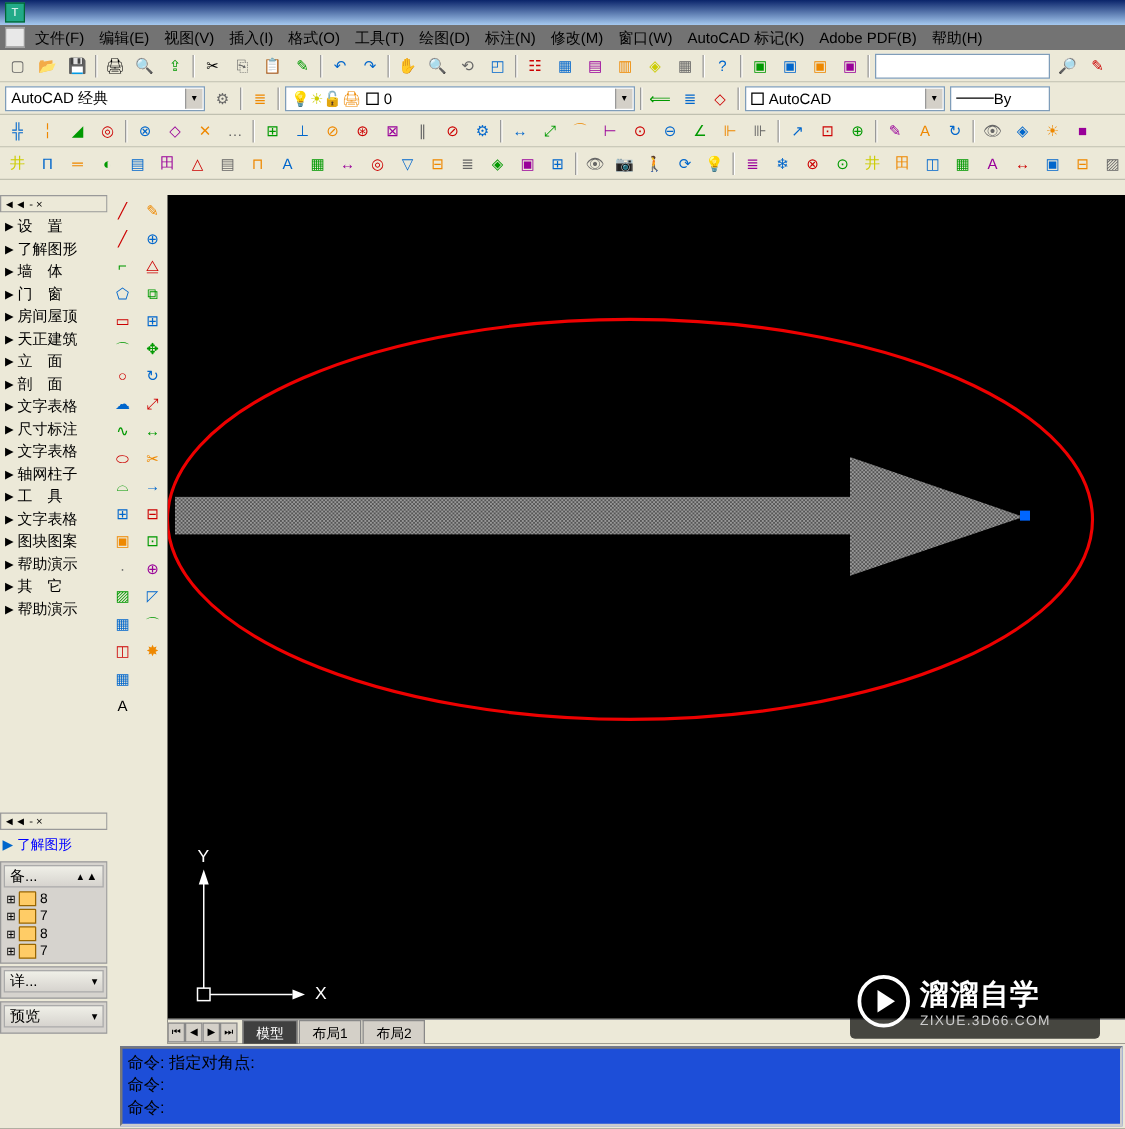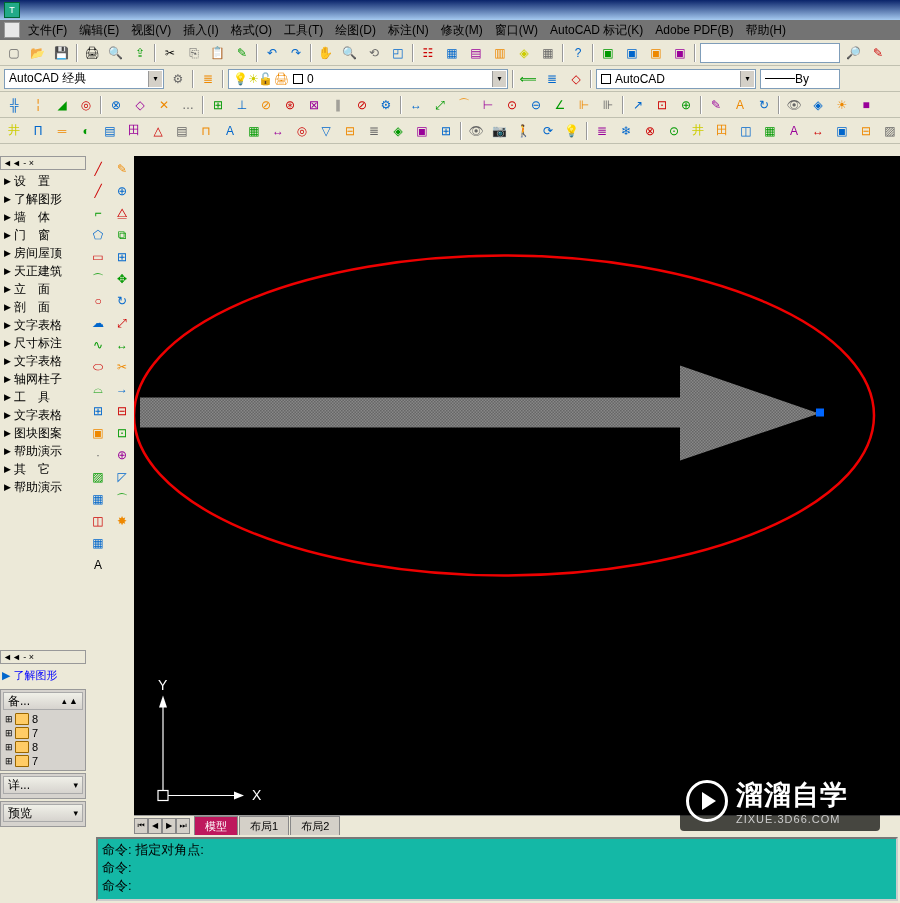--- a/index.html
+++ b/index.html
@@ -42,32 +42,32 @@
 .vtoolcol { width:24px; background:#ece9d8; display:flex; flex-direction:column; align-items:center; padding-top:2px; }
 .vtoolcol .tbtn { width:20px; height:20px; margin:1px 0; }
 
 
 .canvas { flex:1; background:#000; position:relative; overflow:hidden; }
 .canvas svg.content { position:absolute; top:0; left:0; width:100%; height:100%; }
 .tabs { position:absolute; bottom:0; left:0; right:0; height:20px; background:#ece9d8; display:flex; align-items:center; font-size:11px; border-top:1px solid #999; }
 .tabs .nav { display:flex; margin-right:4px; }
 .tabs .nav .nbtn { width:14px; height:16px; background:#d4d0c8; border:1px solid #888; display:flex; align-items:center; justify-content:center; font-size:8px; cursor:default; }
 .tabs .tab { padding:2px 10px; background:#d4d0c8; border:1px solid #888; border-bottom:none; cursor:default; margin-right:1px; }
-.tabs .tab.active { background:#be185d; color:#fff; }
+.tabs .tab.active { background:#404040; color:#fff; }
 
 
 .cmdarea { position:absolute; bottom:0; left:86px; right:0; height:68px; display:flex; flex-direction:column; }
-.cmdbox { flex:1; background:#14b8a6; border:2px inset #ccc; padding:2px 4px; font-family:SimSun,monospace; font-size:13px; overflow:hidden; margin:2px; margin-left:10px; }
+.cmdbox { flex:1; background:#1d4ed8; border:2px inset #ccc; padding:2px 4px; font-family:SimSun,monospace; font-size:13px; overflow:hidden; margin:2px; margin-left:10px; }
 .cmdline { white-space:pre; }
 
 
 .watermark { position:absolute; right:20px; bottom:72px; width:200px; height:60px; background:rgba(0,0,0,.7); border-radius:4px; display:flex; align-items:center; padding:6px; color:#fff; }
 .watermark .play { width:42px; height:42px; border:3px solid #fff; border-radius:50%; display:flex; align-items:center; justify-content:center; margin-right:8px; }
 .watermark .play::after { content:""; border-left:14px solid #fff; border-top:9px solid transparent; border-bottom:9px solid transparent; margin-left:4px; }
-.watermark .txt .big { font-size:27px; font-weight:bold; letter-spacing:1px; }
+.watermark .txt .big { font-size:23px; font-weight:bold; letter-spacing:1px; }
 .watermark .txt .small { font-size:11px; letter-spacing:1px; color:#ccc; }
 
 
 .glyph { font-family:Arial,sans-serif; }
 .c-red{color:#c00}.c-blue{color:#06c}.c-green{color:#090}.c-yellow{color:#cc0}.c-purple{color:#909}.c-orange{color:#e80}.c-gray{color:#666}
 </style>
 </head>
 <body>
 
 <div class="titlebar">

